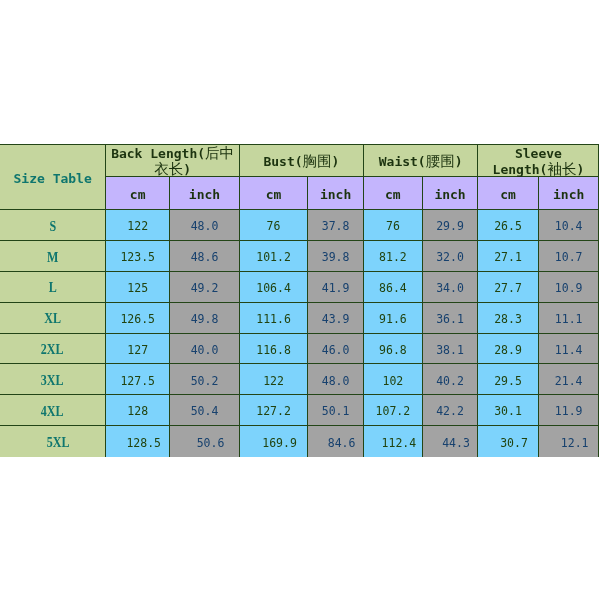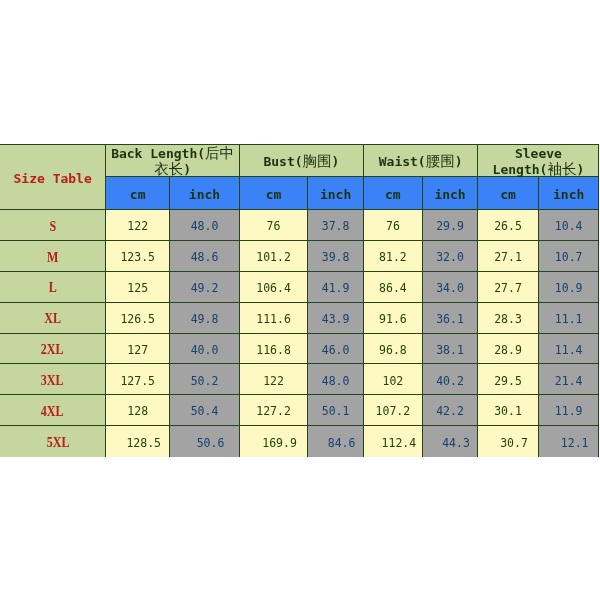--- a/index.html
+++ b/index.html
@@ -10,28 +10,28 @@
 
   table.size-table{position:absolute;left:-1px;top:144px;width:600px;
        border-collapse:collapse;table-layout:fixed;}
   table.size-table td{border:1px solid #234517;padding:0;text-align:center;vertical-align:middle;
        font-family:"DejaVu Sans Mono",monospace;font-size:11.5px;color:#1c330f;line-height:1.12;}
 
   
   table.size-table td.hdr{background:#c5d69e;height:30.5px;white-space:normal;
        font-size:13px;font-weight:bold;line-height:15.5px;}
   
-  table.size-table td.sub{background:#3b82f6;height:32px;font-size:13px;font-weight:bold;}
+  table.size-table td.sub{background:#c4b5fd;height:32px;font-size:13px;font-weight:bold;}
   
   table.size-table td.sizecell{background:#c5d69e;font-family:"Liberation Serif",serif;
-       font-weight:bold;font-size:14px;color:#b91c1c;text-decoration:underline;}
+       font-weight:bold;font-size:14px;color:#0f766e;text-decoration:underline;}
   table.size-table td.sizetitle{font-family:"DejaVu Sans Mono",monospace;
        font-weight:bold;font-size:13px;}
   
-  table.size-table td.g{background:#fef9c3;color:#21430f;}
+  table.size-table td.g{background:#7dd3fc;color:#21430f;}
   table.size-table td.b{background:#a3a3a3;color:#17416e;text-decoration:underline;}
 
   table.size-table tr.data td{height:29.9px;}
   table.size-table tr.lastrow td{border-bottom:none;height:30.4px;padding-left:12px;}
 
   table.size-table td > span.ctext{position:relative;display:inline-block;}
   table.size-table tr.data td > span.ctext{top:1.6px;}
   table.size-table tr.data td.sizecell > span.ctext{transform:scaleX(0.86);}
   table.size-table td.sub   > span.ctext{top:2.6px;}
   table.size-table td.hdr   > span.ctext{top:1.4px;}

